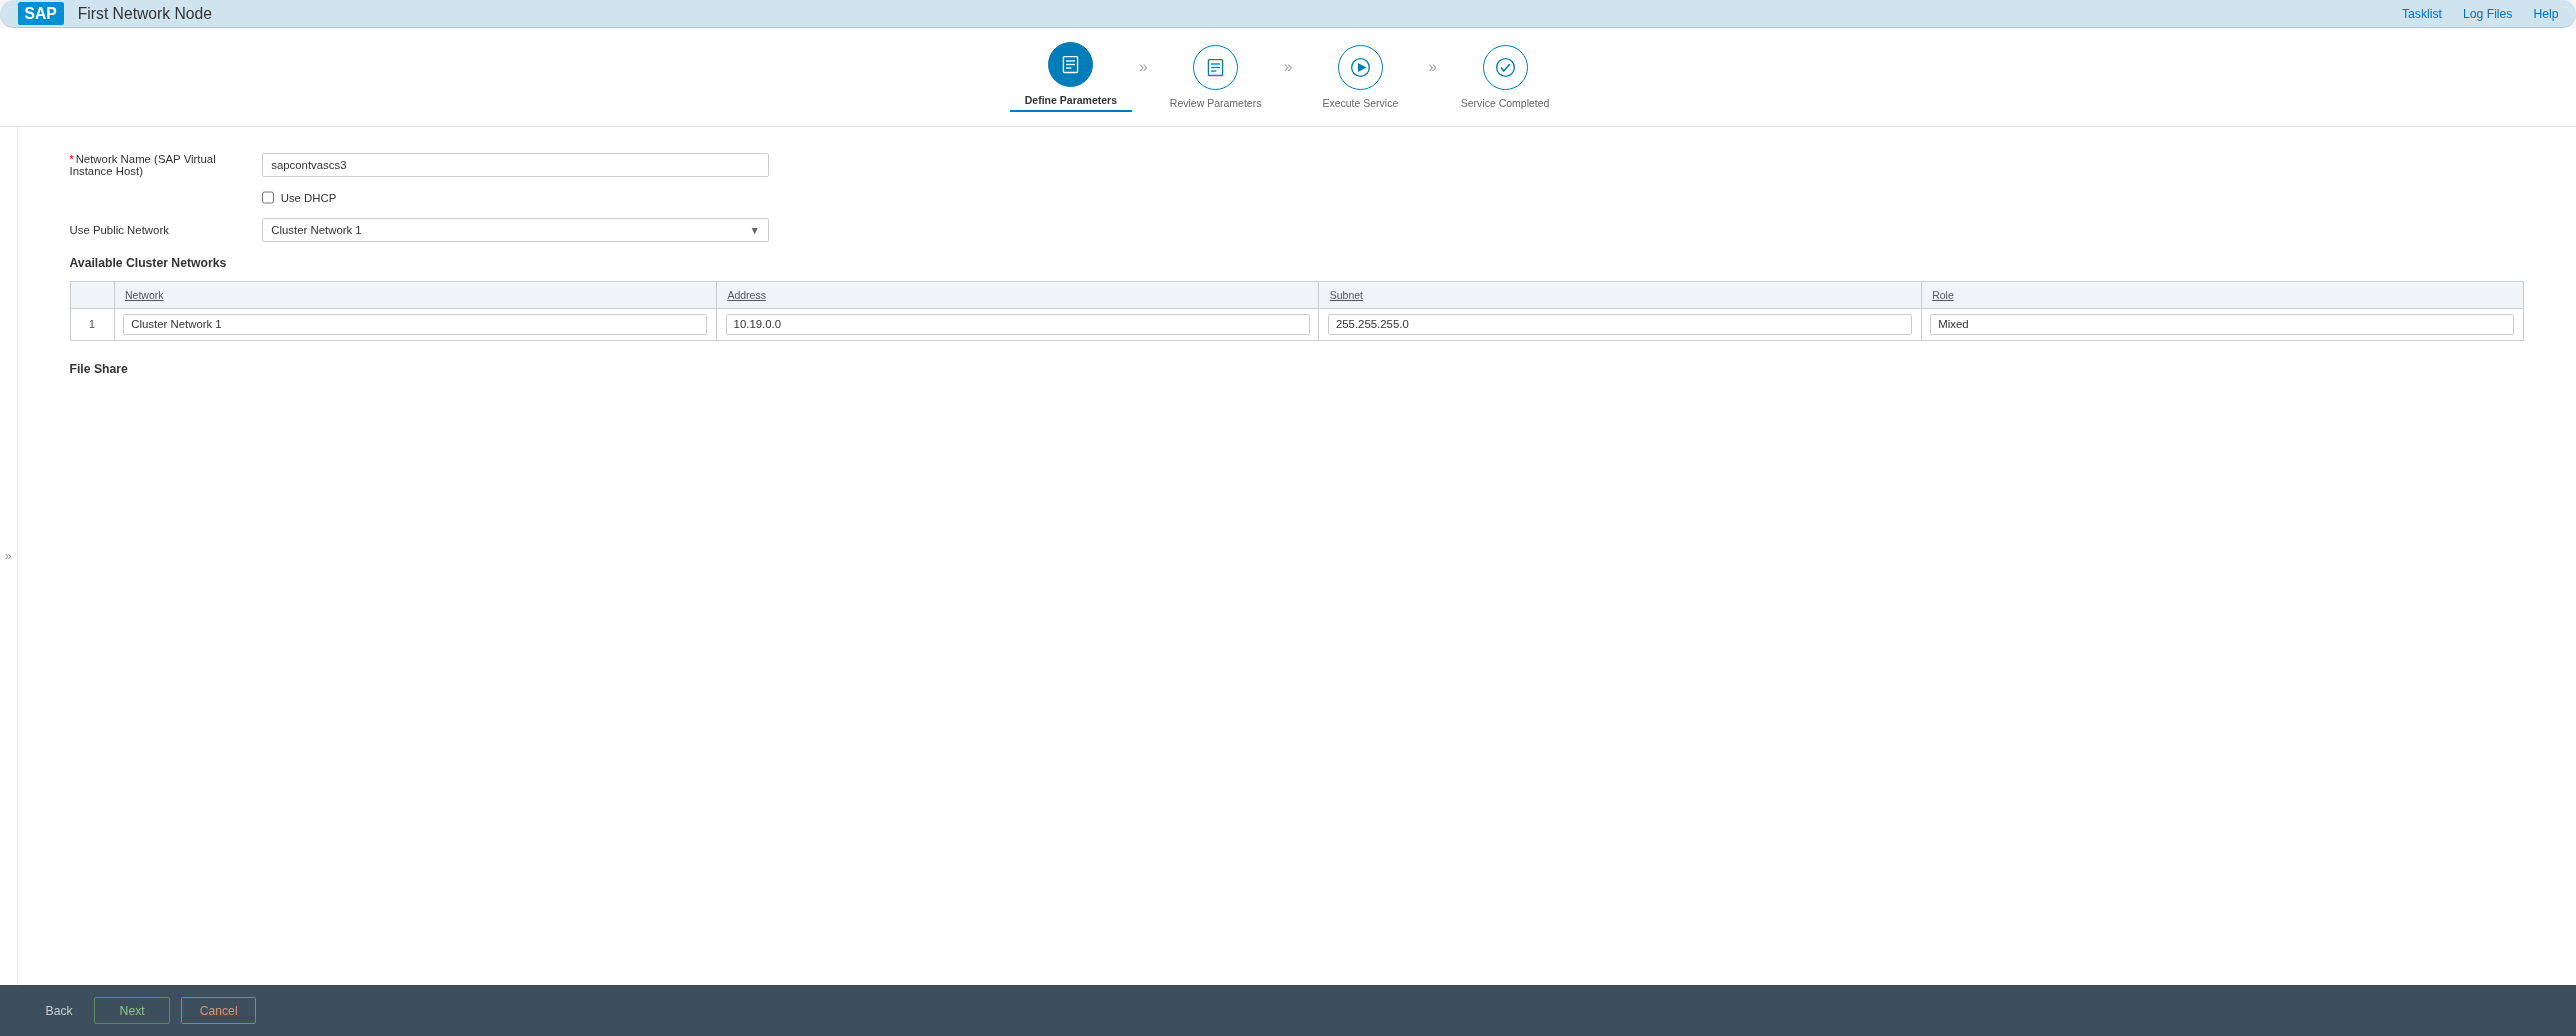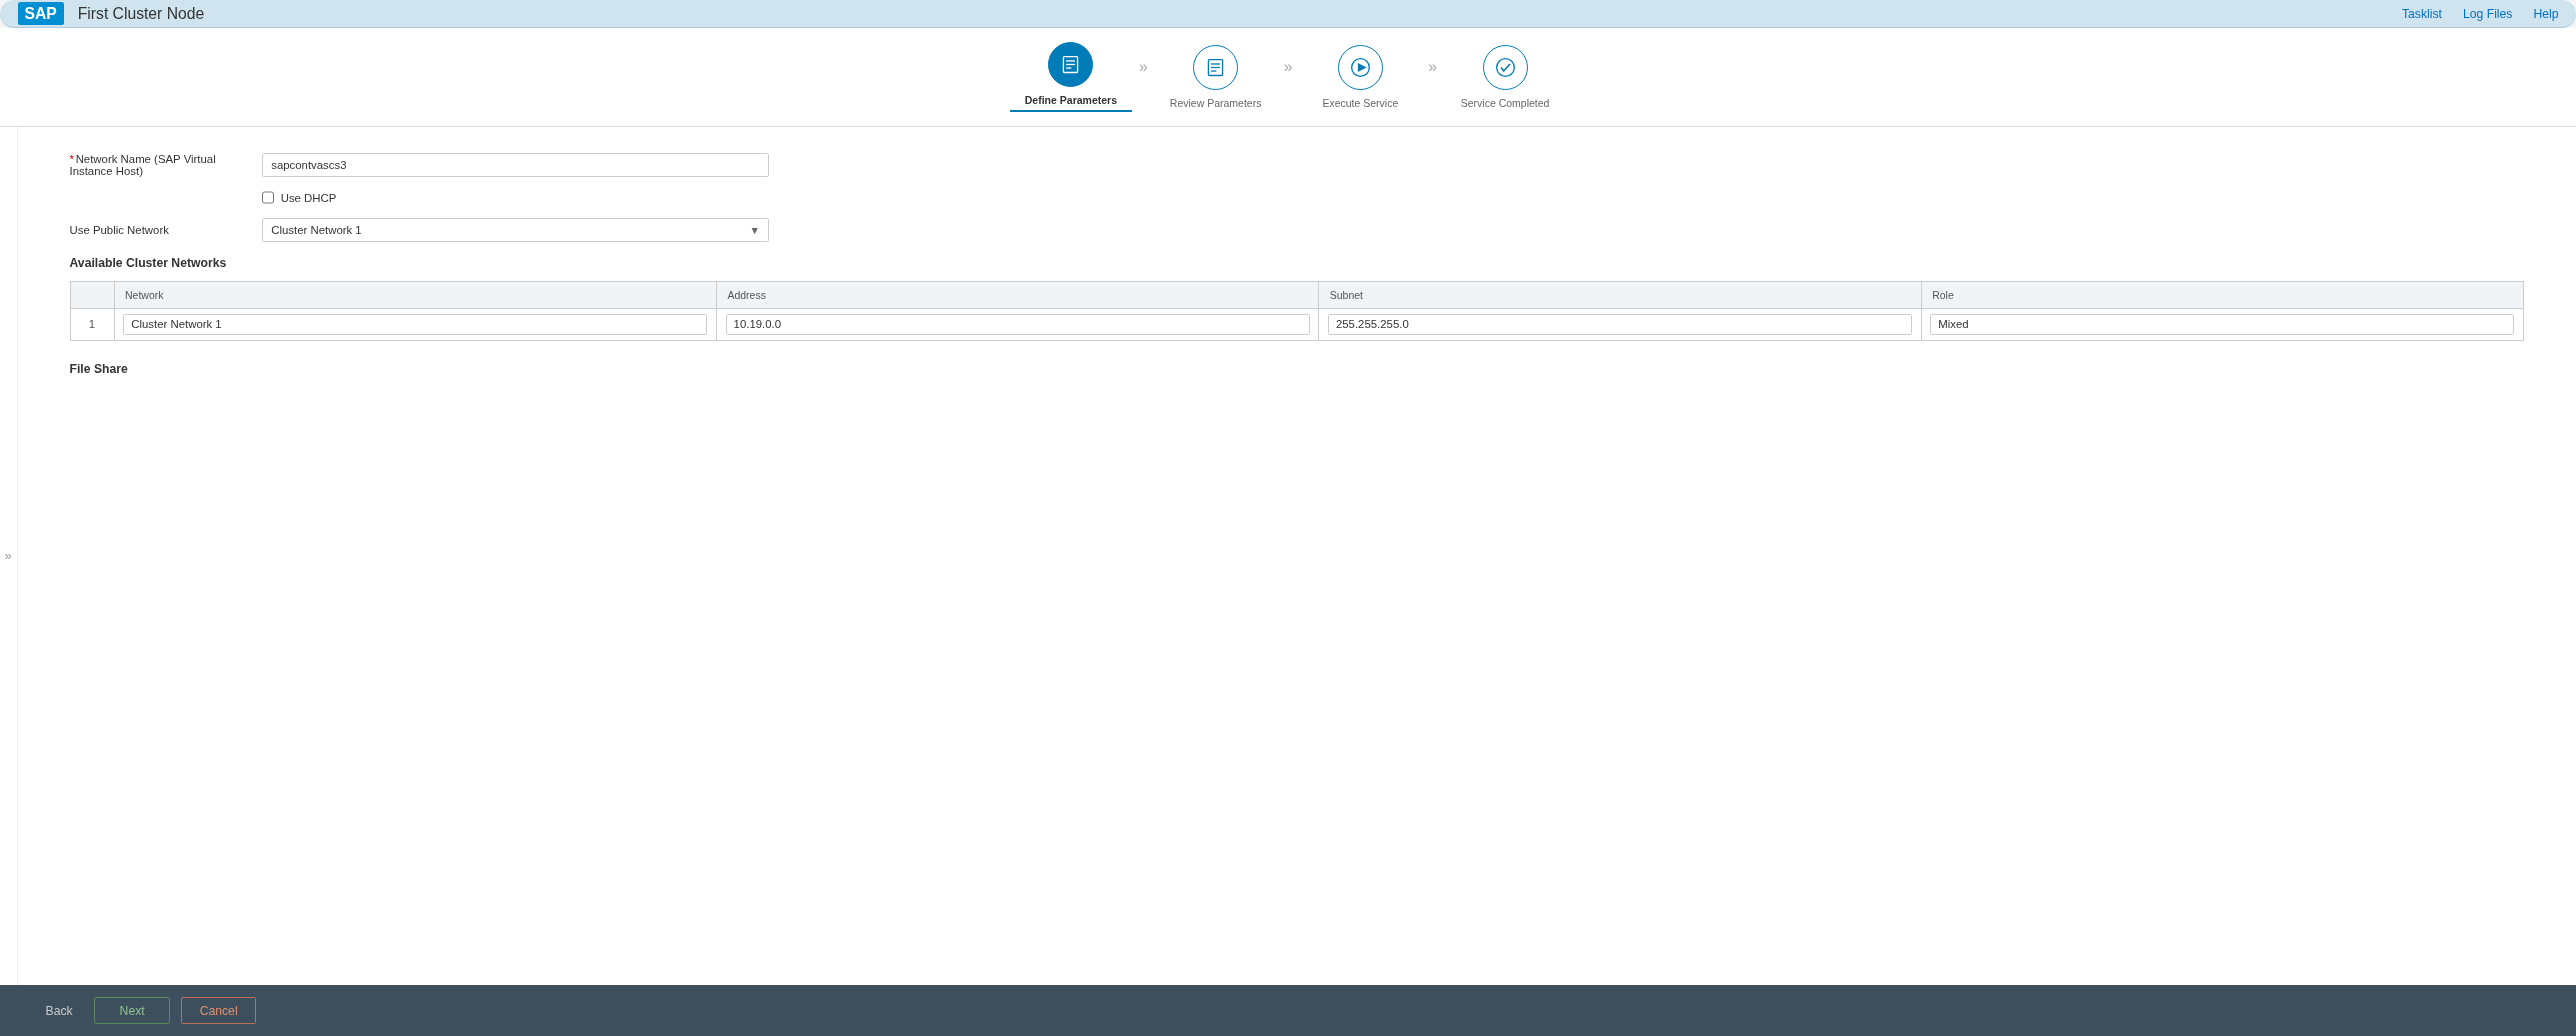--- a/index.html
+++ b/index.html
@@ -230,20 +230,21 @@
       margin-bottom: 21px;
     }
     .cluster-table th {
       background: #f0f4f7;
       border: 0.9px solid #ccc;
       padding: 7px 10.5px;
       font-size: 10.5px;
       font-weight: normal;
       color: #555;
       text-align: left;
+      text-decoration: underline;
     }
     .cluster-table td {
       border: 0.9px solid #ccc;
       padding: 5.2px 8.7px;
       font-size: 11.4px;
       color: #333;
     }
     .cluster-table td:first-child {
       text-align: center;
       width: 44px;
@@ -304,21 +305,21 @@
       border-radius: 1.7px;
     }
   </style>
 </head>
 <body>
 
 <div class="header">
   <div class="sap-logo">
     <div class="sap-logo-box">SAP</div>
   </div>
-  <span class="header-title">First Cluster Node</span>
+  <span class="header-title">First Network Node</span>
   <div class="header-links">
     <a class="header-link">Tasklist</a>
     <a class="header-link">Log Files</a>
     <a class="header-link">Help</a>
   </div>
 </div>
 
 <div class="wizard-bar">
   <div class="wizard-steps">
 

